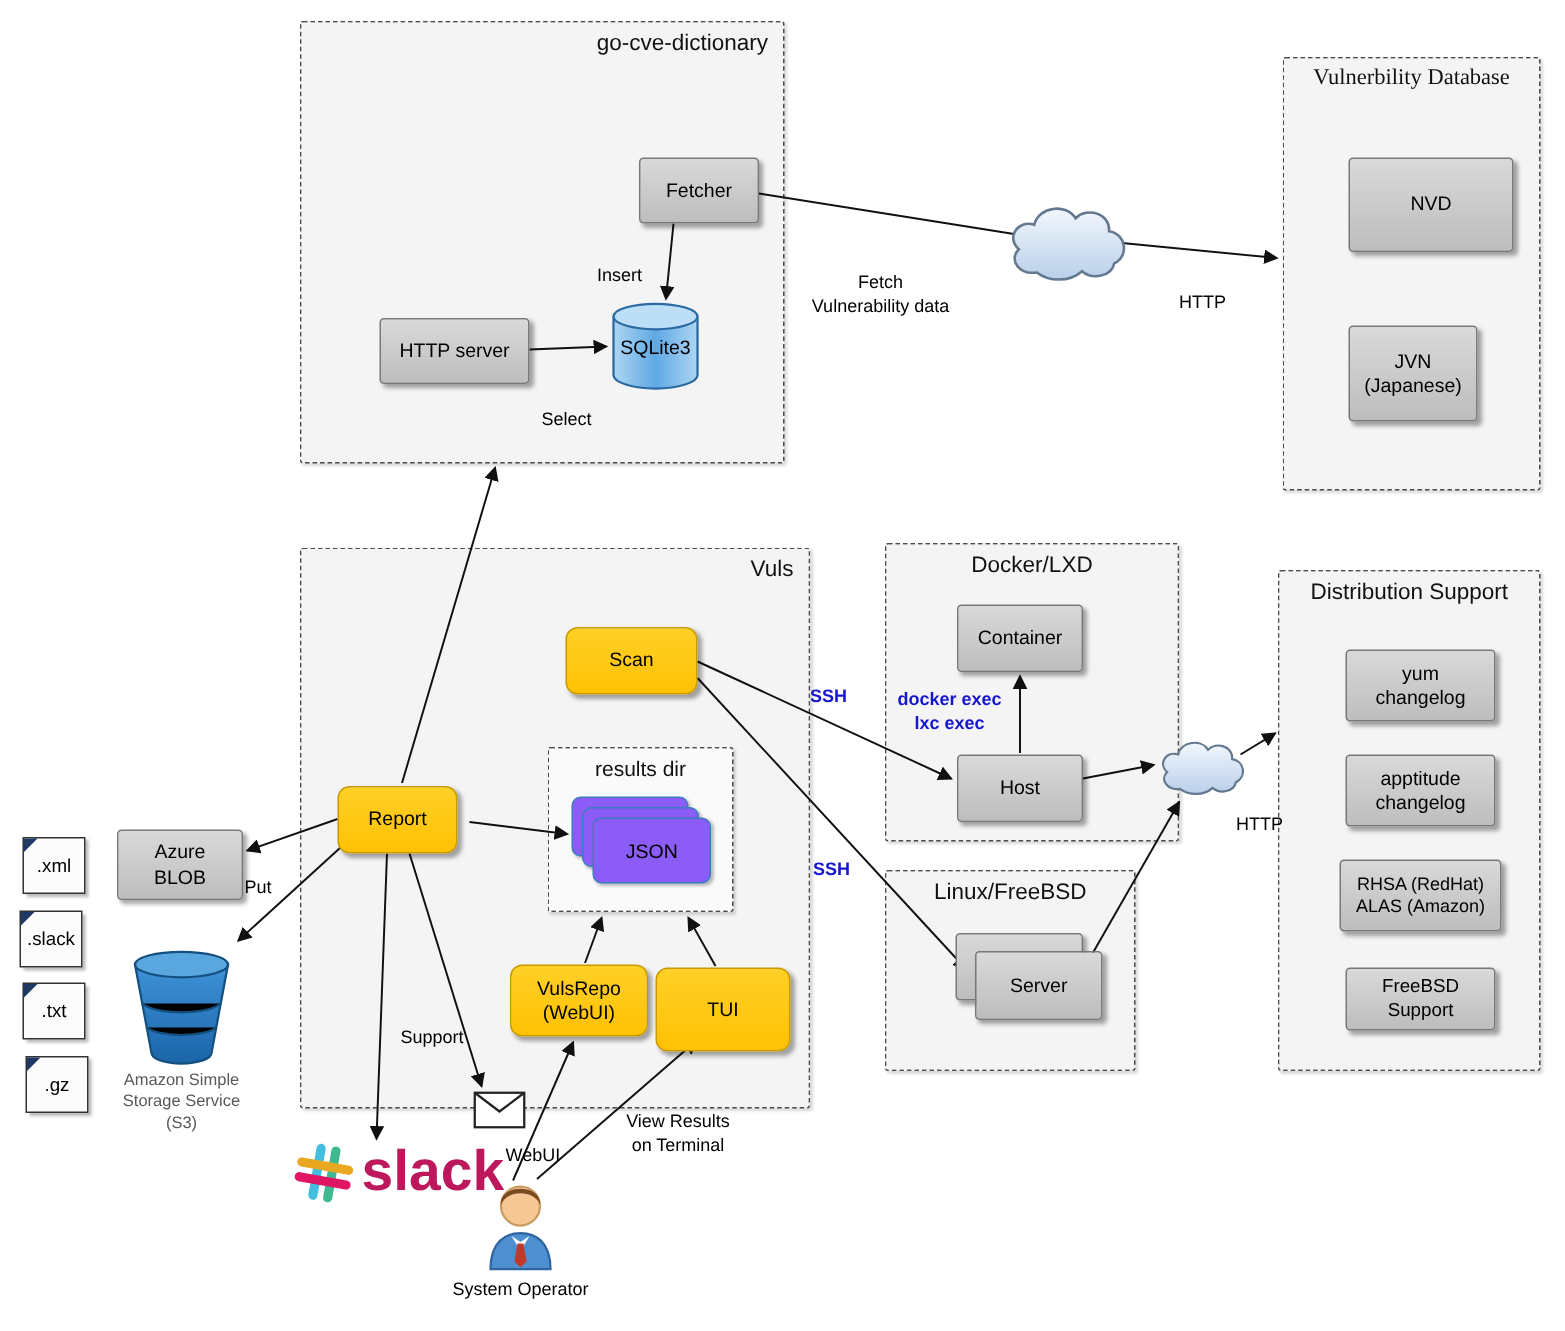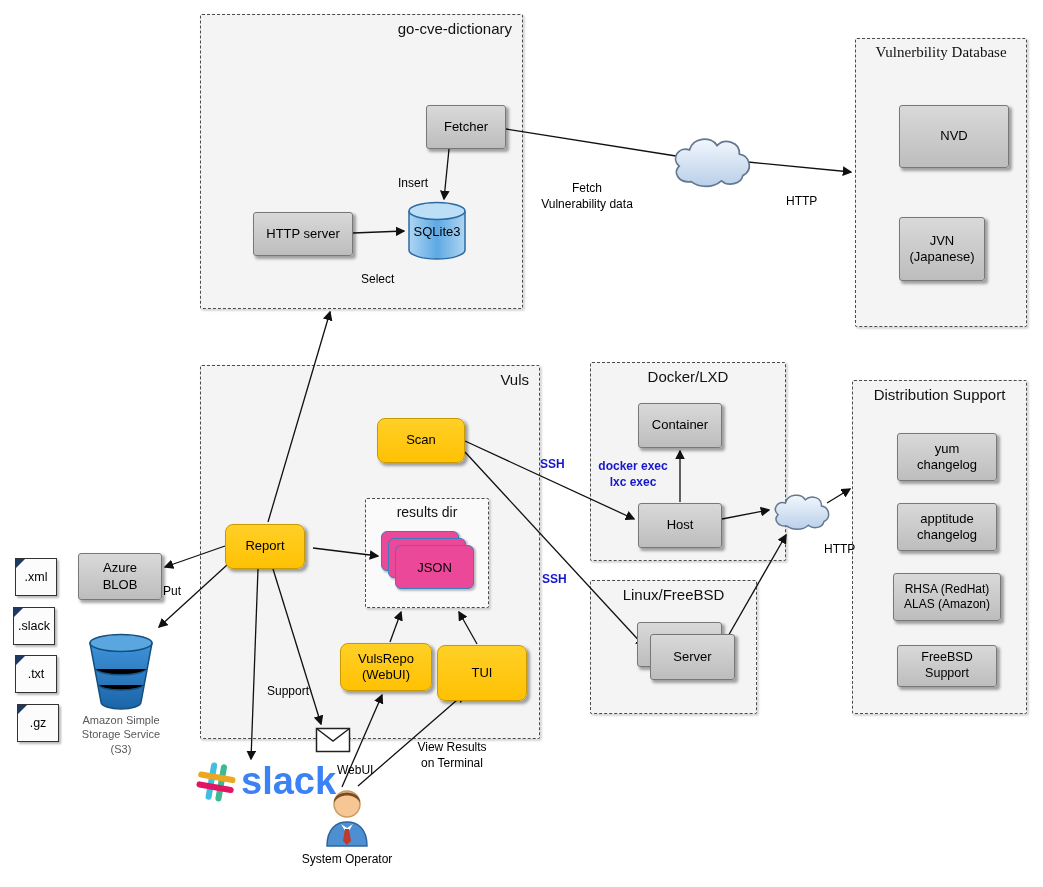--- a/index.html
+++ b/index.html
@@ -11,42 +11,42 @@
   .grp-title { position: absolute; top: 5px; left: 0; right: 0; font-size: 15px; color: #111; }
   .tc { text-align: center; }
   .tr { text-align: right; padding-right: 10px; }
 
   .node { position: absolute; z-index: 3; display: flex; align-items: center; justify-content: center;
           text-align: center; font-size: 13px; line-height: 1.25; color: #000; white-space: pre-line; }
   .gray { background: linear-gradient(180deg, #d9d9d9, #bdbdbd); border: 1px solid #787878;
           border-radius: 3px; box-shadow: 2.5px 2.5px 3px rgba(0,0,0,.35); }
   .yellow { background: linear-gradient(180deg, #ffd027, #ffc103); border: 1px solid #c89a00;
             border-radius: 8px; box-shadow: 2.5px 2.5px 3px rgba(0,0,0,.35); }
-  .card { position: absolute; z-index: 3; background: #ec4899; border: 1.5px solid #3a7ebf;
+  .card { position: absolute; z-index: 3; background: #8b5cf6; border: 1.5px solid #3a7ebf;
           border-radius: 6px; box-shadow: 1.5px 1.5px 2px rgba(0,0,0,.25); }
   .card.front { display: flex; align-items: center; justify-content: center; font-size: 13px; }
 
   .deco { position: absolute; z-index: 3; }
   .arrows { position: absolute; left: 0; top: 0; z-index: 2; }
 
   .elabel { position: absolute; z-index: 4; font-size: 12px; color: #000; white-space: pre-line; line-height: 1.3; }
   .blue { color: #1616cf; font-weight: bold; }
 
   .filedoc { position: absolute; z-index: 3; width: 42px; height: 38px; background: #fcfcfc;
              border: 1px solid #333; box-shadow: 2px 2px 2px rgba(0,0,0,.28);
              display: flex; align-items: center; justify-content: center; font-size: 12.5px; color: #000; }
   .filedoc::before { content: ""; position: absolute; top: 0; left: 0; width: 0; height: 0;
                      border-top: 9px solid #203864; border-right: 9px solid transparent; }
 
   .caption { position: absolute; z-index: 4; font-size: 12px; color: #000; text-align: center;
              white-space: pre-line; line-height: 1.3; }
   .caption.muted { color: #595959; font-size: 11px; }
 
   .slack-row { position: absolute; z-index: 3; display: flex; align-items: center; gap: 5px; }
-  .slack-word { font-size: 38px; font-weight: bold; color: #3b82f6; }
+  .slack-word { font-size: 38px; font-weight: bold; color: #be185d; }
 </style>
 </head>
 <body>
 
 <div class="canvas">
 
   <div class="grp" style="left:200px;top:14px;width:323px;height:295px;">
     <div class="grp-title tr">go-cve-dictionary</div>
   </div>
   <div class="grp" style="left:855px;top:38px;width:172px;height:289px;font-family:Liberation Serif, serif;">

